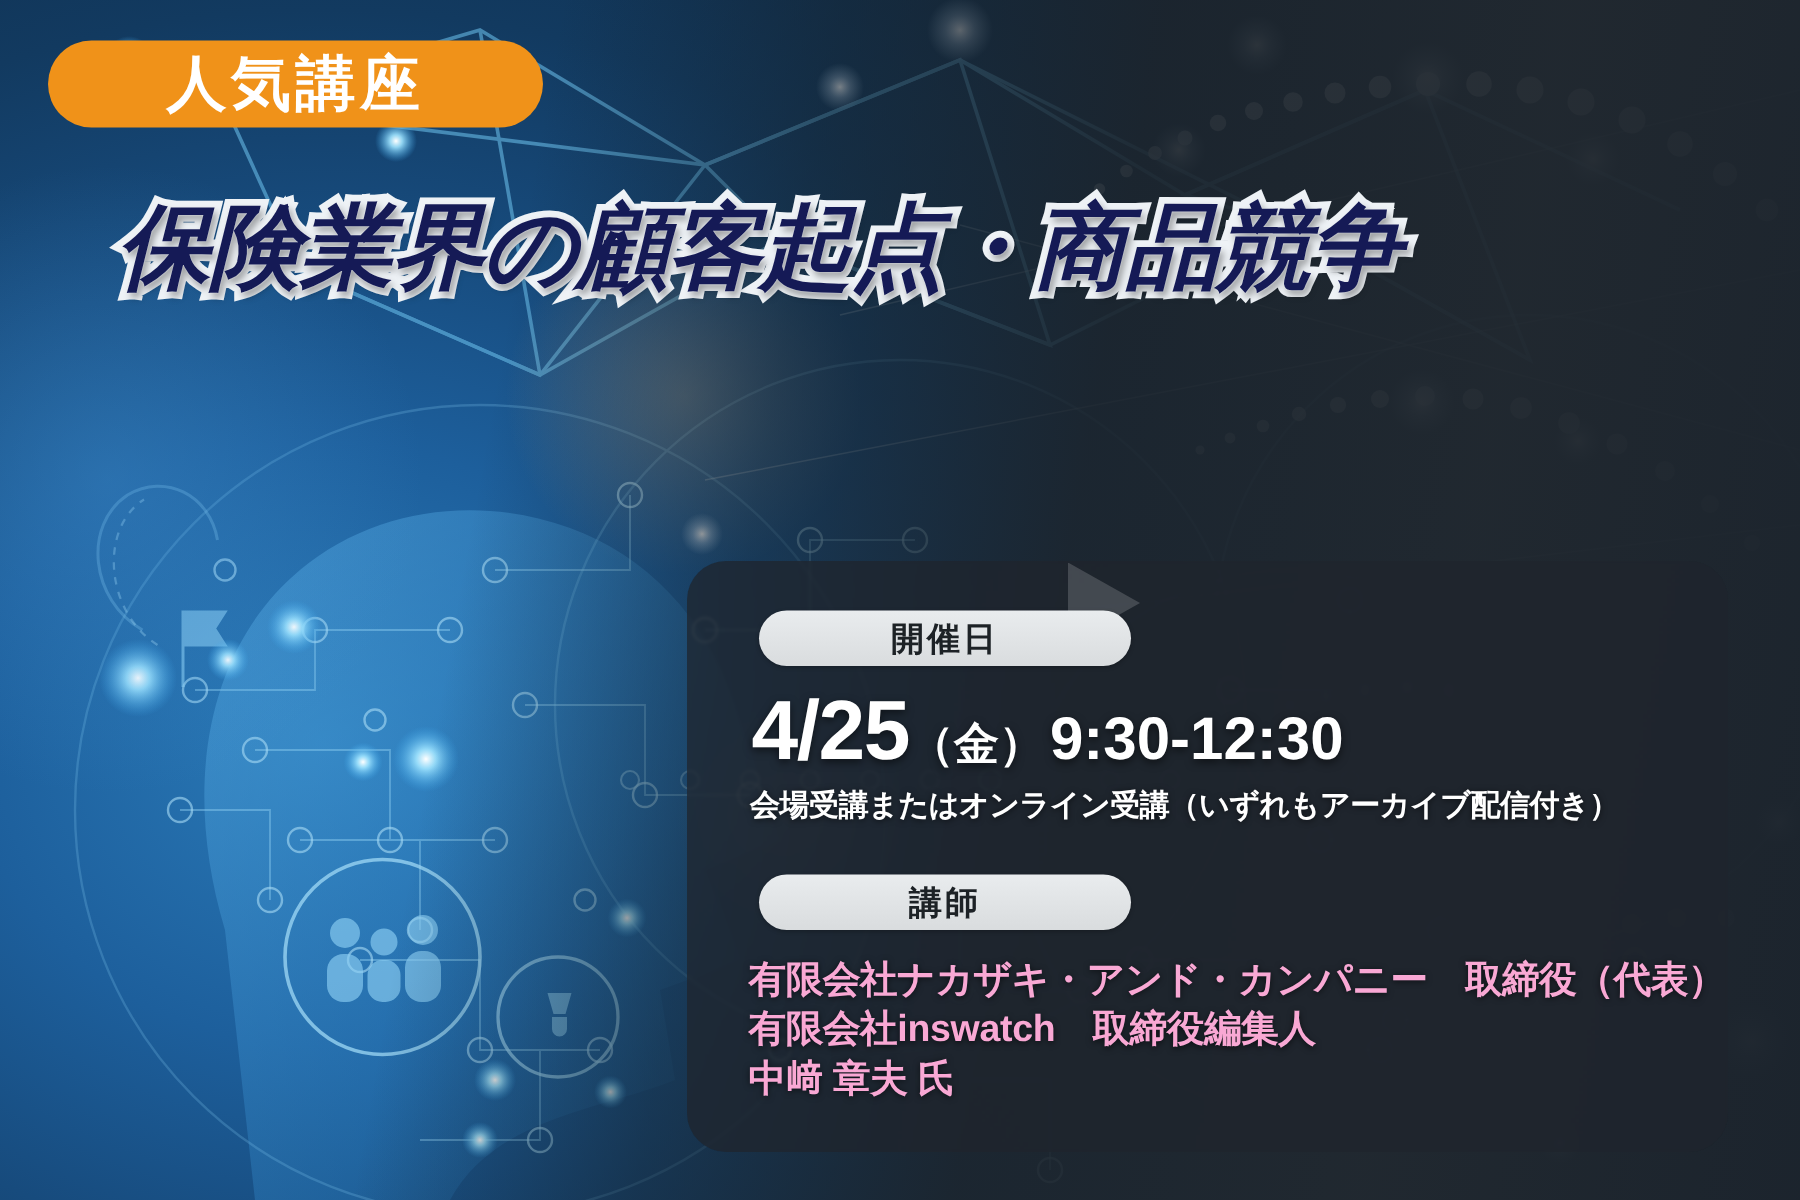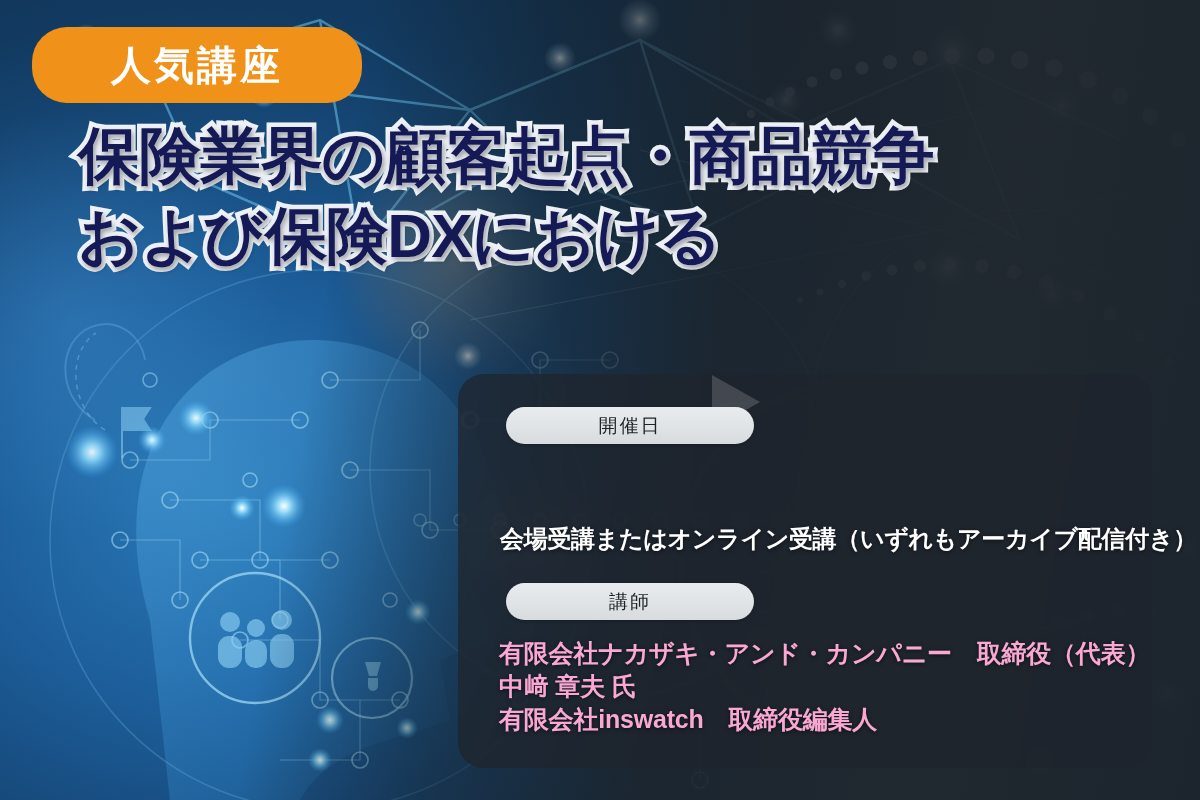--- a/index.html
+++ b/index.html
@@ -50,42 +50,43 @@
   }
 
   .svg-layer { position: absolute; inset: 0; width: 1200px; height: 800px; }
 
   
   .badge {
     position: absolute;
     left: 32px;
     top: 27px;
     width: 330px;
-    height: 76px;
+    height: 58px;
     border-radius: 35px;
     background: #f09219;
     display: flex;
     align-items: center;
     justify-content: center;
   }
   .badge-text {
     color: #ffffff;
     font-size: 40px;
     font-weight: bold;
     letter-spacing: 3px;
     line-height: 1;
     white-space: nowrap;
   }
 
   
   .title-block {
     position: absolute;
     left: 78px;
-    top: 116px;
+    top: 126px;
     width: 1060px;
+    font-style: italic;
   }
   .title-line {
     font-size: 62px;
     font-weight: bold;
     line-height: 1.29;
     letter-spacing: -1px;
     color: #151a56;
     white-space: nowrap;
     -webkit-text-stroke: 9px #eef2f6;
     paint-order: stroke fill;
@@ -111,22 +112,22 @@
     height: 37px;
     border-radius: 19px;
     background: linear-gradient(180deg, #e9ecee 0%, #d9dcde 100%);
     display: flex;
     align-items: center;
     justify-content: center;
     box-shadow: 0 1px 3px rgba(0,0,0,0.25);
   }
   .pill-text {
     color: #1d2226;
-    font-size: 19px;
-    font-weight: normal;
+    font-size: 22px;
+    font-weight: bold;
     letter-spacing: 2px;
     line-height: 1;
   }
 
   .pill-date { left: 506px; top: 407px; width: 248px; }
   .pill-lecturer { left: 506px; top: 583px; width: 248px; }
 
   .date-line {
     position: absolute;
     left: 501px;
@@ -153,21 +154,21 @@
     letter-spacing: 0px;
     vertical-align: baseline;
     margin-left: 4px;
   }
 
   .date-note {
     position: absolute;
     left: 500px;
     top: 523px;
     color: #ffffff;
-    font-size: 24px;
+    font-size: 20px;
     font-weight: bold;
     letter-spacing: -0.3px;
     white-space: nowrap;
     text-shadow: 0 1px 4px rgba(0,0,0,0.6);
   }
 
   .lecturer-block {
     position: absolute;
     left: 499px;
     top: 637px;
@@ -436,36 +437,38 @@
   <div class="bg-layer bg-glow-warm"></div>
   <div class="bg-layer bg-glow-warm2"></div>
   <div class="bg-layer bg-dark-right"></div>
 
   <div class="badge">
     <span class="badge-text">人気講座</span>
   </div>
 
   <div class="title-block">
     <div class="title-line">保険業界の顧客起点・商品競争</div>
-    <div class="title-line">および保険DXにおける</div>
   </div>
 
   <div class="info-panel"></div>
   <div class="play-tri"></div>
 
   <div class="pill pill-date">
     <span class="pill-text">開催日</span>
   </div>
 
+  <div class="date-line">
+    <span class="date-big">4/25</span><span class="date-kana">（金）</span><span class="date-time">9:30-12:30</span>
+  </div>
 
   <div class="date-note">会場受講またはオンライン受講（いずれもアーカイブ配信付き）</div>
 
   <div class="pill pill-lecturer">
     <span class="pill-text">講師</span>
   </div>
 
   <div class="lecturer-block">
     <div class="lect-line">有限会社ナカザキ・アンド・カンパニー　取締役（代表）</div>
+    <div class="lect-line">有限会社inswatch　取締役編集人</div>
     <div class="lect-line">中﨑 章夫 氏</div>
-    <div class="lect-line">有限会社inswatch　取締役編集人</div>
   </div>
 
 </div>
 
 </body></html>

